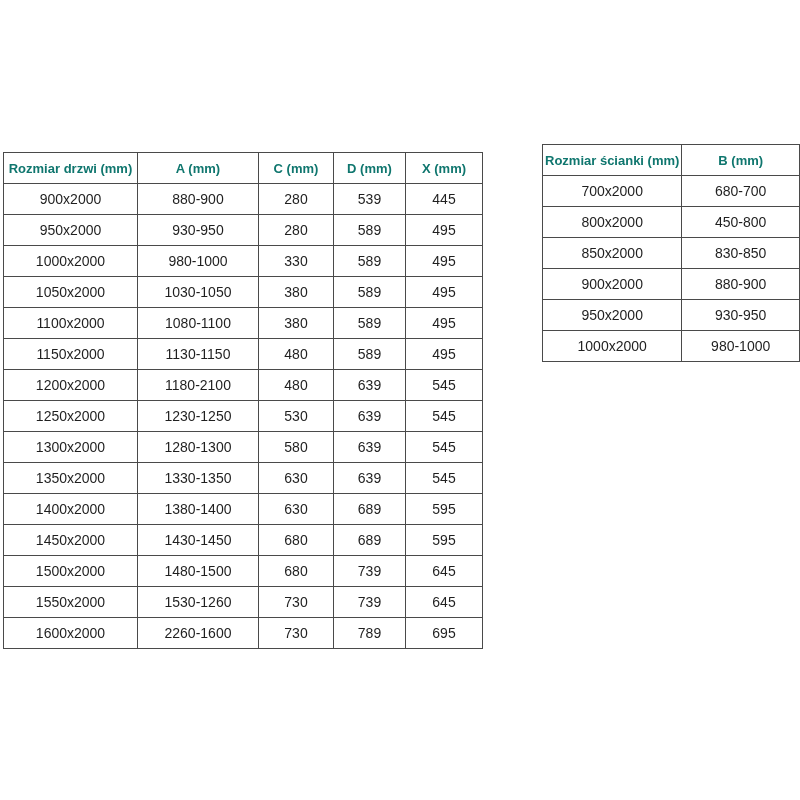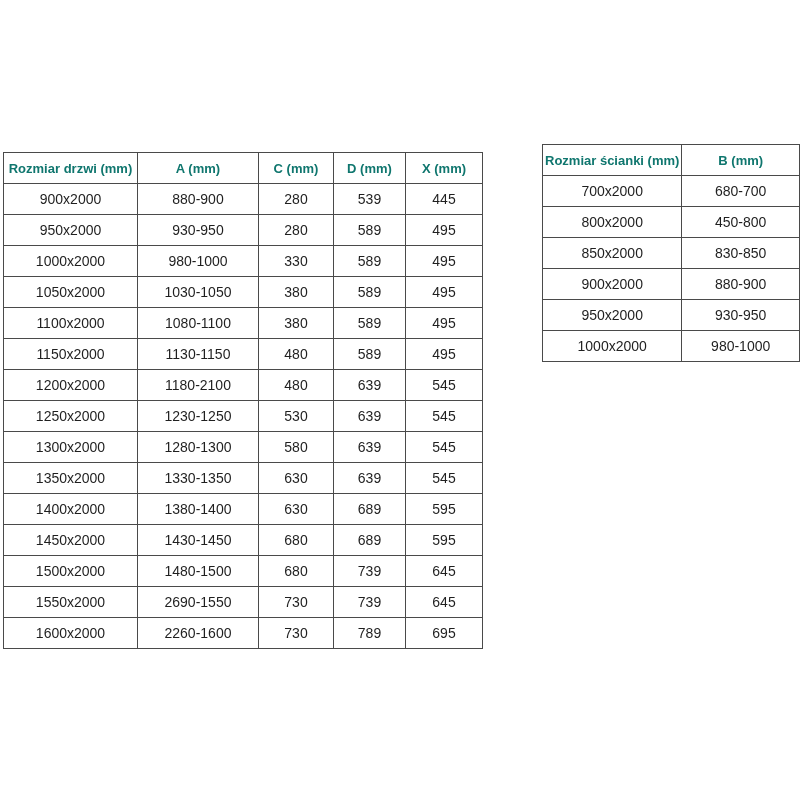--- a/index.html
+++ b/index.html
@@ -168,21 +168,21 @@
         </tr>
         <tr>
           <td>1500x2000</td>
           <td>1480-1500</td>
           <td>680</td>
           <td>739</td>
           <td>645</td>
         </tr>
         <tr>
           <td>1550x2000</td>
-          <td>2690-1550</td>
+          <td>1530-1260</td>
           <td>730</td>
           <td>739</td>
           <td>645</td>
         </tr>
         <tr>
           <td>1600x2000</td>
           <td>2260-1600</td>
           <td>730</td>
           <td>789</td>
           <td>695</td>

